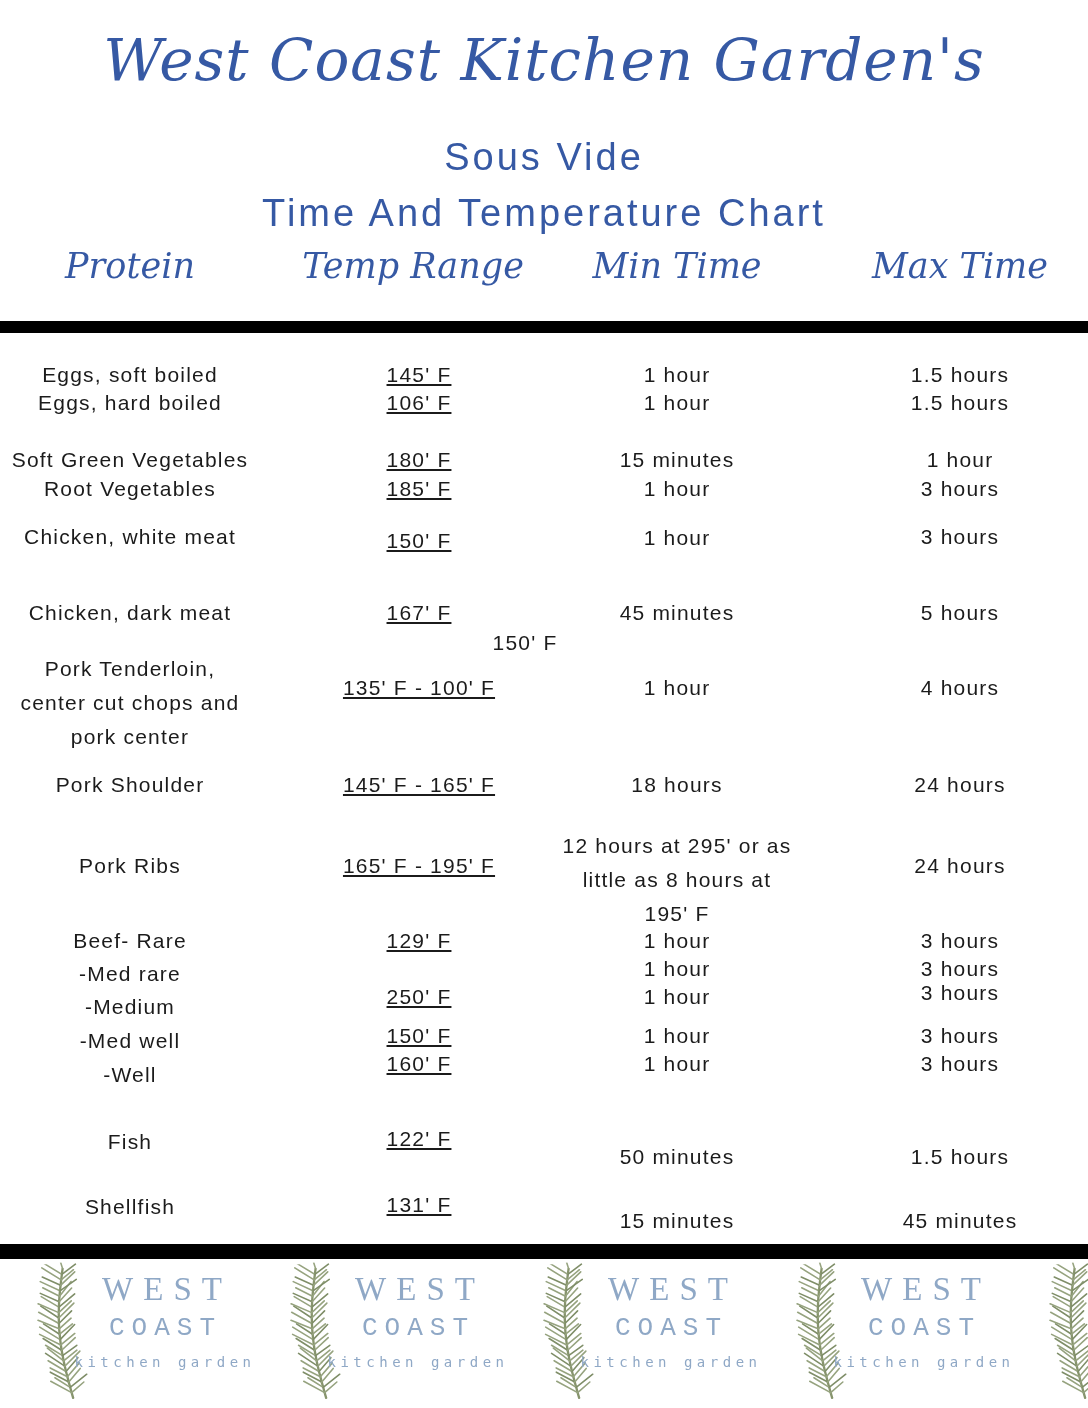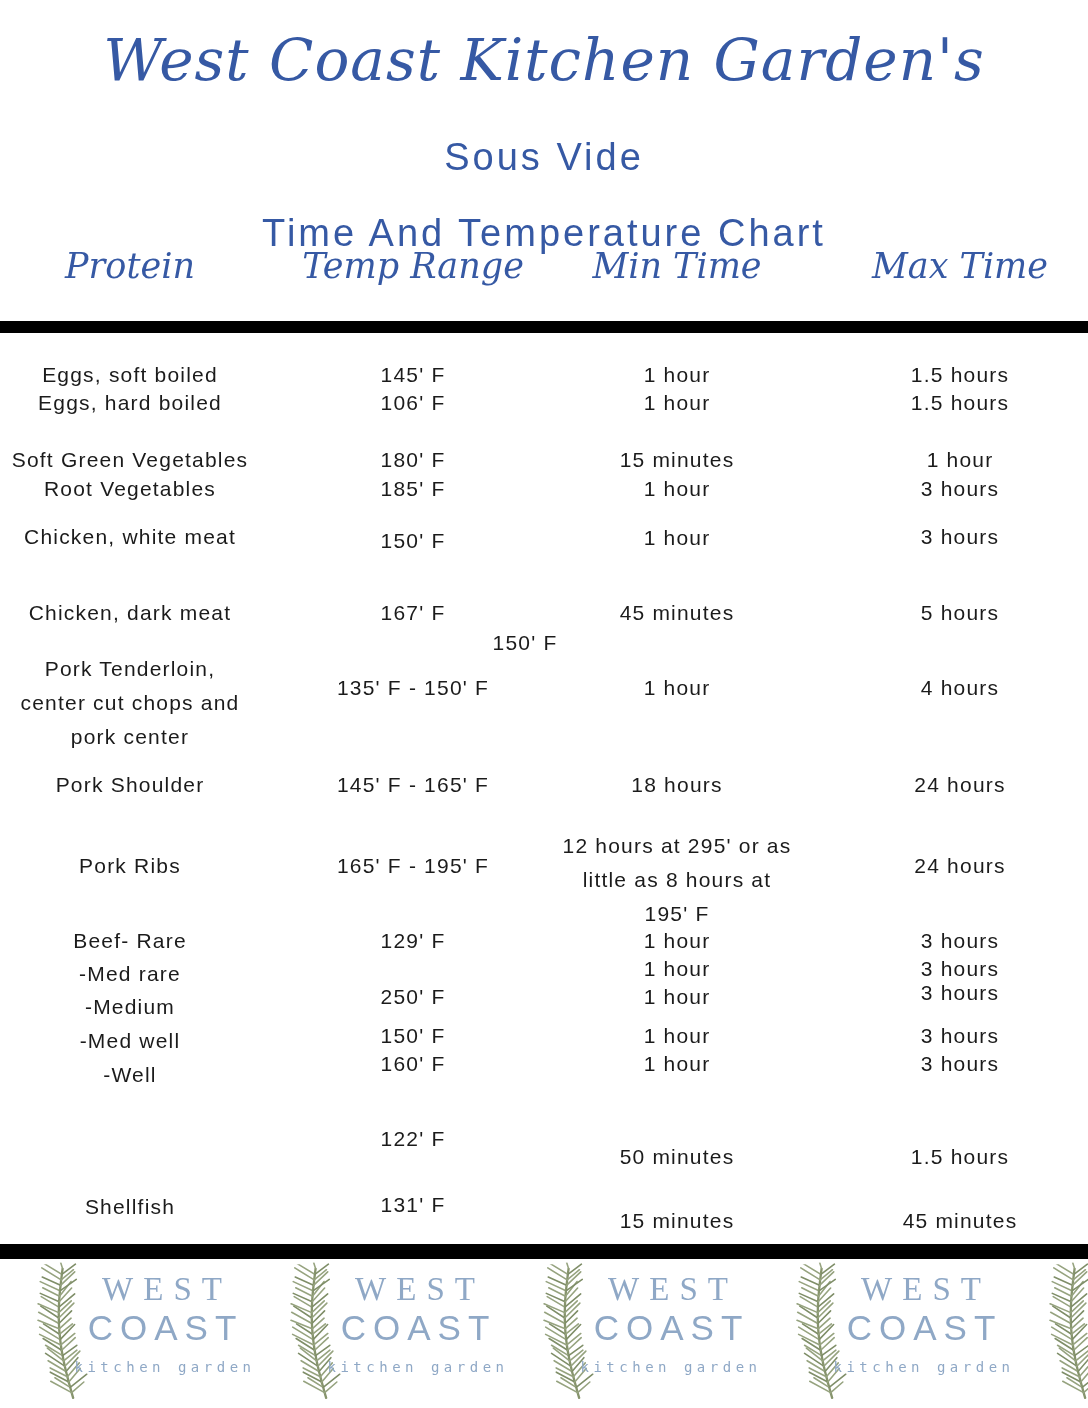--- a/index.html
+++ b/index.html
@@ -17,51 +17,51 @@
   .doc-title{
     position:absolute;top:26px;left:0;width:100%;text-align:center;
     font-family:"DejaVu Serif",serif;font-style:italic;font-weight:500;
     font-size:58px;color:var(--blue);letter-spacing:1px;white-space:nowrap;
   }
   .subtitle{
     position:absolute;left:0;width:100%;text-align:center;
     color:var(--blue);font-size:38px;letter-spacing:3px;white-space:nowrap;
   }
   #subtitle1{top:136px;}
-  #subtitle2{top:192px;margin-top:20px;}
+  #subtitle2{top:192px;}
   .col-header{
     position:absolute;top:246px;text-align:center;
     font-family:"DejaVu Serif",serif;font-style:italic;font-weight:500;
     font-size:35px;color:var(--blue);white-space:nowrap;
   }
   .bar{position:absolute;left:0;width:1088px;background:#000;}
   #bar-top{top:321px;height:12px;}
   #bar-bottom{top:1244px;height:15px;}
 
   .cell{
     position:absolute;font-size:21px;line-height:28px;letter-spacing:1.2px;
     color:var(--ink);text-align:center;white-space:nowrap;
   }
   .ml{line-height:34px;}
   .c1{left:2px;width:256px;}
-  .c2{left:263px;width:300px;}
+  .c2{left:269px;width:300px;text-decoration:underline;}
   .c2b{left:395px;width:260px;}
   .c3{left:547px;width:260px;}
   .c4{left:830px;width:260px;}
   .hc1{left:2px;width:256px;}
   .hc2{left:263px;width:300px;}
   .hc3{left:547px;width:260px;}
   .hc4{left:830px;width:260px;}
 
   #footer{position:absolute;top:1259px;left:0;width:1088px;height:149px;}
   .logo-tile{position:absolute;top:0;width:253px;height:175px;}
   .sprig{position:absolute;left:10px;top:4px;width:82px;height:140px;transform:rotate(-6deg);}
   .brand{position:absolute;left:60px;top:12px;width:186px;text-align:center;color:var(--footer-blue);}
   .brand-west{font-family:"Liberation Serif",serif;font-size:33px;font-weight:400;letter-spacing:10px;padding-left:8px;}
-  .brand-coast{font-family:Liberation Sans, sans-serif;font-size:35px;font-weight:400;letter-spacing:7px;padding-left:5px;}
+  .brand-coast{font-family:Liberation Mono, monospace;font-size:26px;font-weight:400;letter-spacing:7px;padding-left:5px;margin-top:5px;}
   .brand-kg{font-family:"DejaVu Sans Mono",monospace;font-size:14px;letter-spacing:4.5px;padding-left:4px;margin-top:11px;}
 </style>
 </head>
 <body>
 
 <div class="page">
 
   <div class="doc-title">West Coast Kitchen Garden's</div>
   <div class="subtitle" id="subtitle1">Sous Vide</div>
   <div class="subtitle" id="subtitle2">Time And Temperature Chart</div>
@@ -103,21 +103,21 @@
   <div class="cell c2" style="top:599px">167' F</div>
   <div class="cell c2b" style="top:629px">150' F</div>
   <div class="cell c3" style="top:599px">45 minutes</div>
   <div class="cell c4" style="top:599px">5 hours</div>
 
   <div class="cell c1 ml" style="top:652px">
     <div>Pork Tenderloin,</div>
     <div>center cut chops and</div>
     <div>pork center</div>
   </div>
-  <div class="cell c2" style="top:674px">135' F - 150' F</div>
+  <div class="cell c2" style="top:674px">135' F - 100' F</div>
   <div class="cell c3" style="top:674px">1 hour</div>
   <div class="cell c4" style="top:674px">4 hours</div>
 
   <div class="cell c1" style="top:771px">Pork Shoulder</div>
   <div class="cell c2" style="top:771px">145' F - 165' F</div>
   <div class="cell c3" style="top:771px">18 hours</div>
   <div class="cell c4" style="top:771px">24 hours</div>
 
   <div class="cell c1" style="top:852px">Pork Ribs</div>
   <div class="cell c2" style="top:852px">165' F - 195' F</div>
@@ -145,20 +145,21 @@
   <div class="cell c1" style="top:1027px">-Med well</div>
   <div class="cell c2" style="top:1022px">150' F</div>
   <div class="cell c3" style="top:1022px">1 hour</div>
   <div class="cell c4" style="top:1022px">3 hours</div>
 
   <div class="cell c1" style="top:1061px">-Well</div>
   <div class="cell c2" style="top:1050px">160' F</div>
   <div class="cell c3" style="top:1050px">1 hour</div>
   <div class="cell c4" style="top:1050px">3 hours</div>
 
+  <div class="cell c1" style="top:1128px">Fish</div>
   <div class="cell c2" style="top:1125px">122' F</div>
   <div class="cell c3" style="top:1143px">50 minutes</div>
   <div class="cell c4" style="top:1143px">1.5 hours</div>
 
   <div class="cell c1" style="top:1193px">Shellfish</div>
   <div class="cell c2" style="top:1191px">131' F</div>
   <div class="cell c3" style="top:1207px">15 minutes</div>
   <div class="cell c4" style="top:1207px">45 minutes</div>
 
   <div id="footer">

